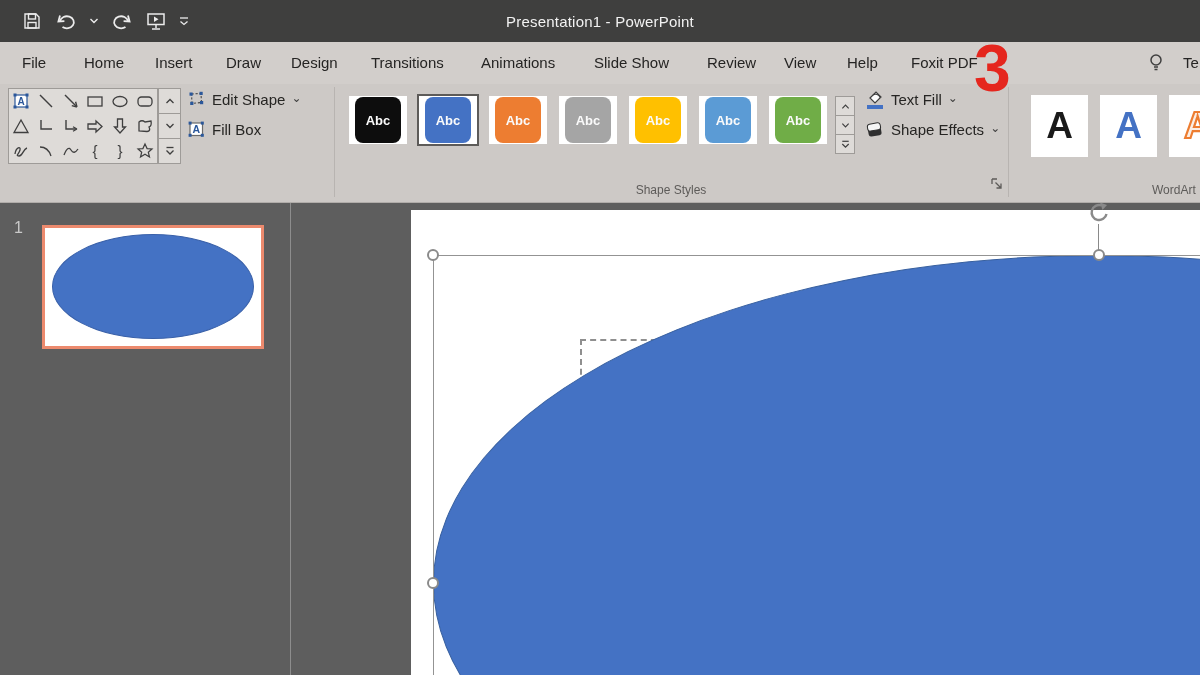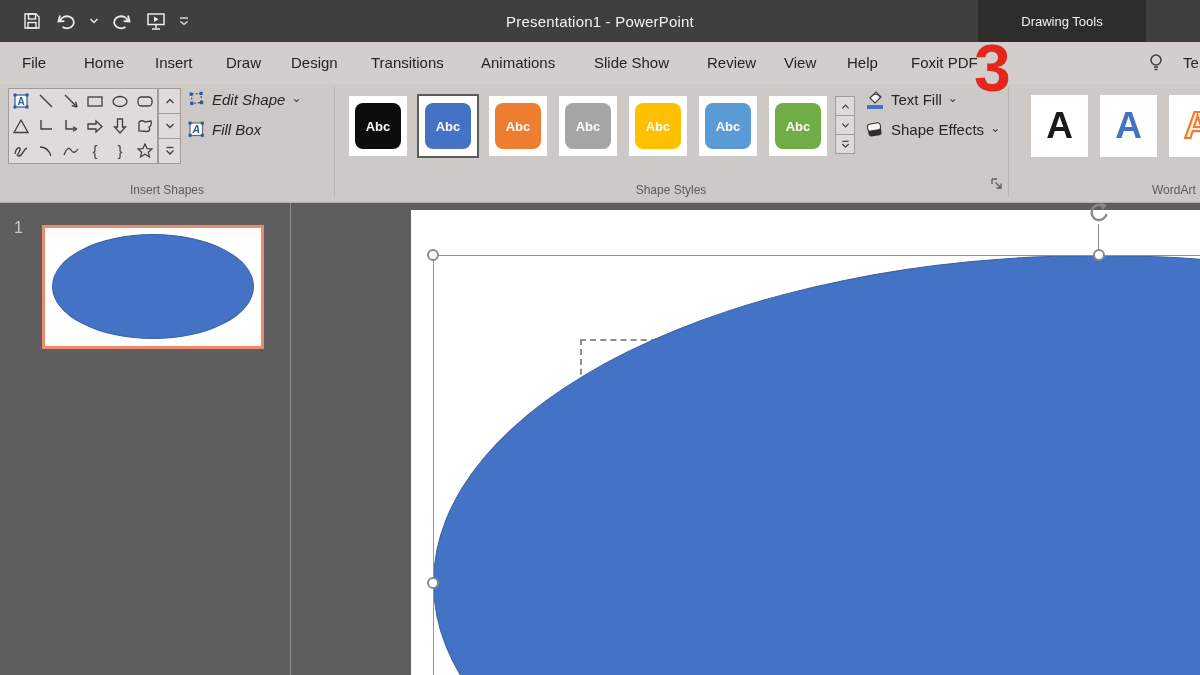--- a/index.html
+++ b/index.html
@@ -28,26 +28,26 @@
   .ribbon { position:absolute; left:0; top:84px; width:1200px; height:119px; background:#cdc9c6; border-bottom:1px solid #b1adaa; }
   .vsep { position:absolute; top:3px; height:110px; width:1px; background:#b8b4b1; }
   .group-label { position:absolute; top:99px; font-size:12px; color:#5d5b59; text-align:center; white-space:nowrap; }
 
   .shapes-gallery { position:absolute; left:8px; top:4px; width:150px; height:76px; background:#dedbd8; border:1px solid #9e9b98; display:grid; grid-template-columns:repeat(6,1fr); grid-template-rows:repeat(3,1fr); }
   .gcell { display:flex; align-items:center; justify-content:center; }
   .gscroll { position:absolute; left:158px; top:4px; width:23px; height:76px; display:flex; flex-direction:column; }
   .sbtn { flex:1; background:#dedbd8; border:1px solid #9e9b98; border-top-width:0; display:flex; align-items:center; justify-content:center; }
   .sbtn:first-child { border-top-width:1px; }
 
-  .tool-col { position:absolute; left:186px; top:2px;font-style:italic; }
+  .tool-col { position:absolute; left:186px; top:2px; }
   .tool-row { height:26px; margin-bottom:4px; display:flex; align-items:center; gap:6px; font-size:15px; color:#262523; white-space:nowrap; }
   .tool-row.disabled { color:#9d9b99; }
 
   .styles-row { position:absolute; left:349px; top:12px; display:flex; gap:12px; }
-  .tile { width:58px; height:60px; background:#fff; display:flex; align-items:center; justify-content:center; }
+  .tile { width:58px; height:48px; background:#fff; display:flex; align-items:center; justify-content:center; }
   .tile.sel { box-shadow:0 0 0 2px #5d5b59; }
   .swatch { width:46px; height:46px; border-radius:8px; display:flex; align-items:center; justify-content:center; font-size:13px; font-weight:bold; color:#fafafa; }
   .styles-scroll { position:absolute; left:835px; top:12px; width:20px; height:58px; display:flex; flex-direction:column; }
 
   .sf-col { position:absolute; left:864px; top:2px; }
   .launcher { position:absolute; left:989px; top:92px; }
 
   .wa-row { position:absolute; left:1031px; top:11px; display:flex; gap:12px; }
   .wtile { width:57px; height:62px; background:#fff; display:flex; align-items:center; justify-content:center; font-size:37px; font-weight:bold; }
   .wtile.outlined { color:#fbeee4; -webkit-text-stroke:2.2px #ED7D31; }
@@ -121,21 +121,20 @@
       <div class="qat-chev">
         <span>
             <svg width="12" height="12" viewBox="0 0 12 12">
               <path d="M2 3 h8" stroke="#ececec" stroke-width="1.3"></path>
               <path d="M2.5 6.5 L6 9.5 L9.5 6.5" fill="none" stroke="#ececec" stroke-width="1.3"></path>
             </svg>
           </span>
       </div>
     </div>
     <div class="title-text">Presentation1 - PowerPoint</div>
-    <div class="ctx-tab">Drawing Tools</div>
   </div>
 
   <div class="menubar">
     <span class="mtab" style="left:22px">File</span>
     <span class="mtab" style="left:84px">Home</span>
     <span class="mtab" style="left:155px">Insert</span>
     <span class="mtab" style="left:226px">Draw</span>
     <span class="mtab" style="left:291px">Design</span>
     <span class="mtab" style="left:371px">Transitions</span>
     <span class="mtab" style="left:481px">Animations</span>
@@ -384,21 +383,20 @@
     </div>
 
     <div class="vsep" style="left:1008px"></div>
 
     <div class="wa-row">
       <div class="wtile" style="color: rgb(26, 26, 26);">A</div>
       <div class="wtile" style="color: rgb(68, 114, 196);">A</div>
       <div class="wtile outlined">A</div>
     </div>
 
-    <div class="group-label" style="left:0;width:334px">Insert Shapes</div>
     <div class="group-label" style="left:334px;width:674px">Shape Styles</div>
     <div class="group-label" style="left:1152px">WordArt</div>
   </div>
 
   <div class="workspace">
     <div class="slidenum">1</div>
 
     <div class="thumb">
       <div class="thumb-ellipse" style="background-color: rgb(68, 114, 196);"></div>
     </div>

